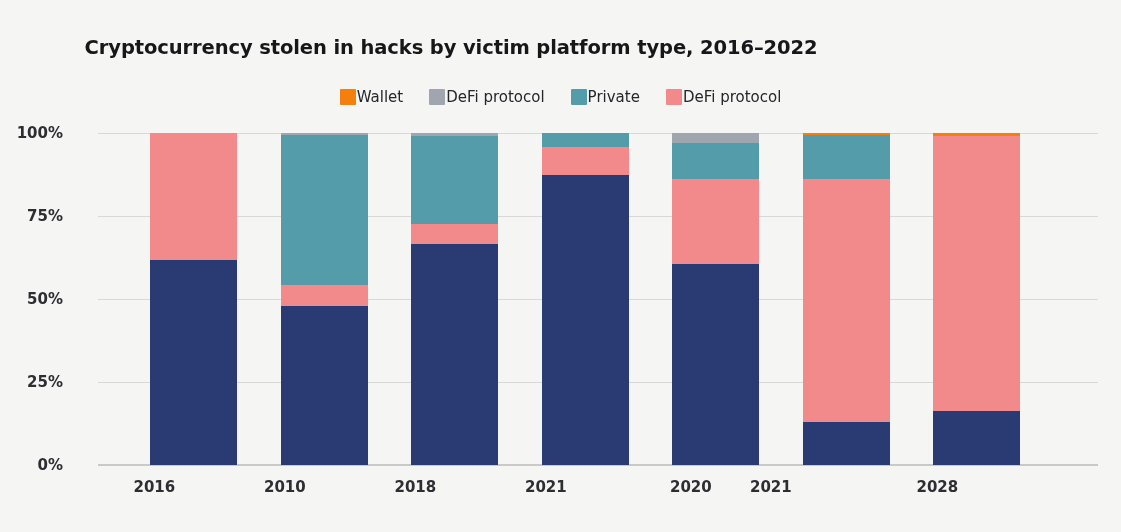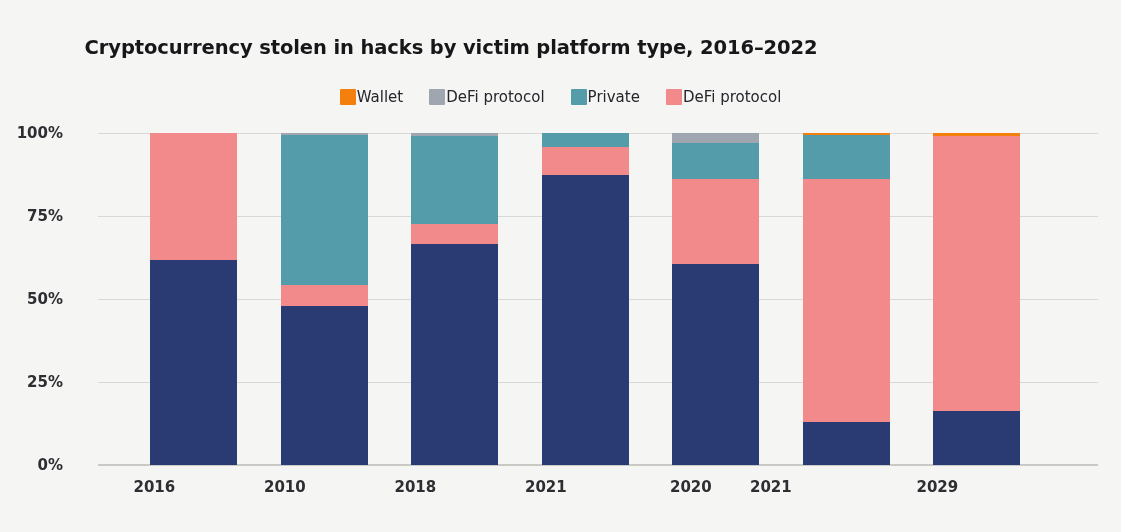--- a/index.html
+++ b/index.html
@@ -184,16 +184,16 @@
       </div>
     </div>
 
   <div id="xticks">
       <div class="xtick" style="left: 133.5px;">2016</div>
       <div class="xtick" style="left: 264px;">2010</div>
       <div class="xtick" style="left: 394.5px;">2018</div>
       <div class="xtick" style="left: 525px;">2021</div>
       <div class="xtick" style="left: 670px;">2020</div>
       <div class="xtick" style="left: 750px;">2021</div>
-      <div class="xtick" style="left: 916.5px;">2029</div>
+      <div class="xtick" style="left: 916.5px;">2028</div>
     </div>
 
 </div>
 
 </body></html>

